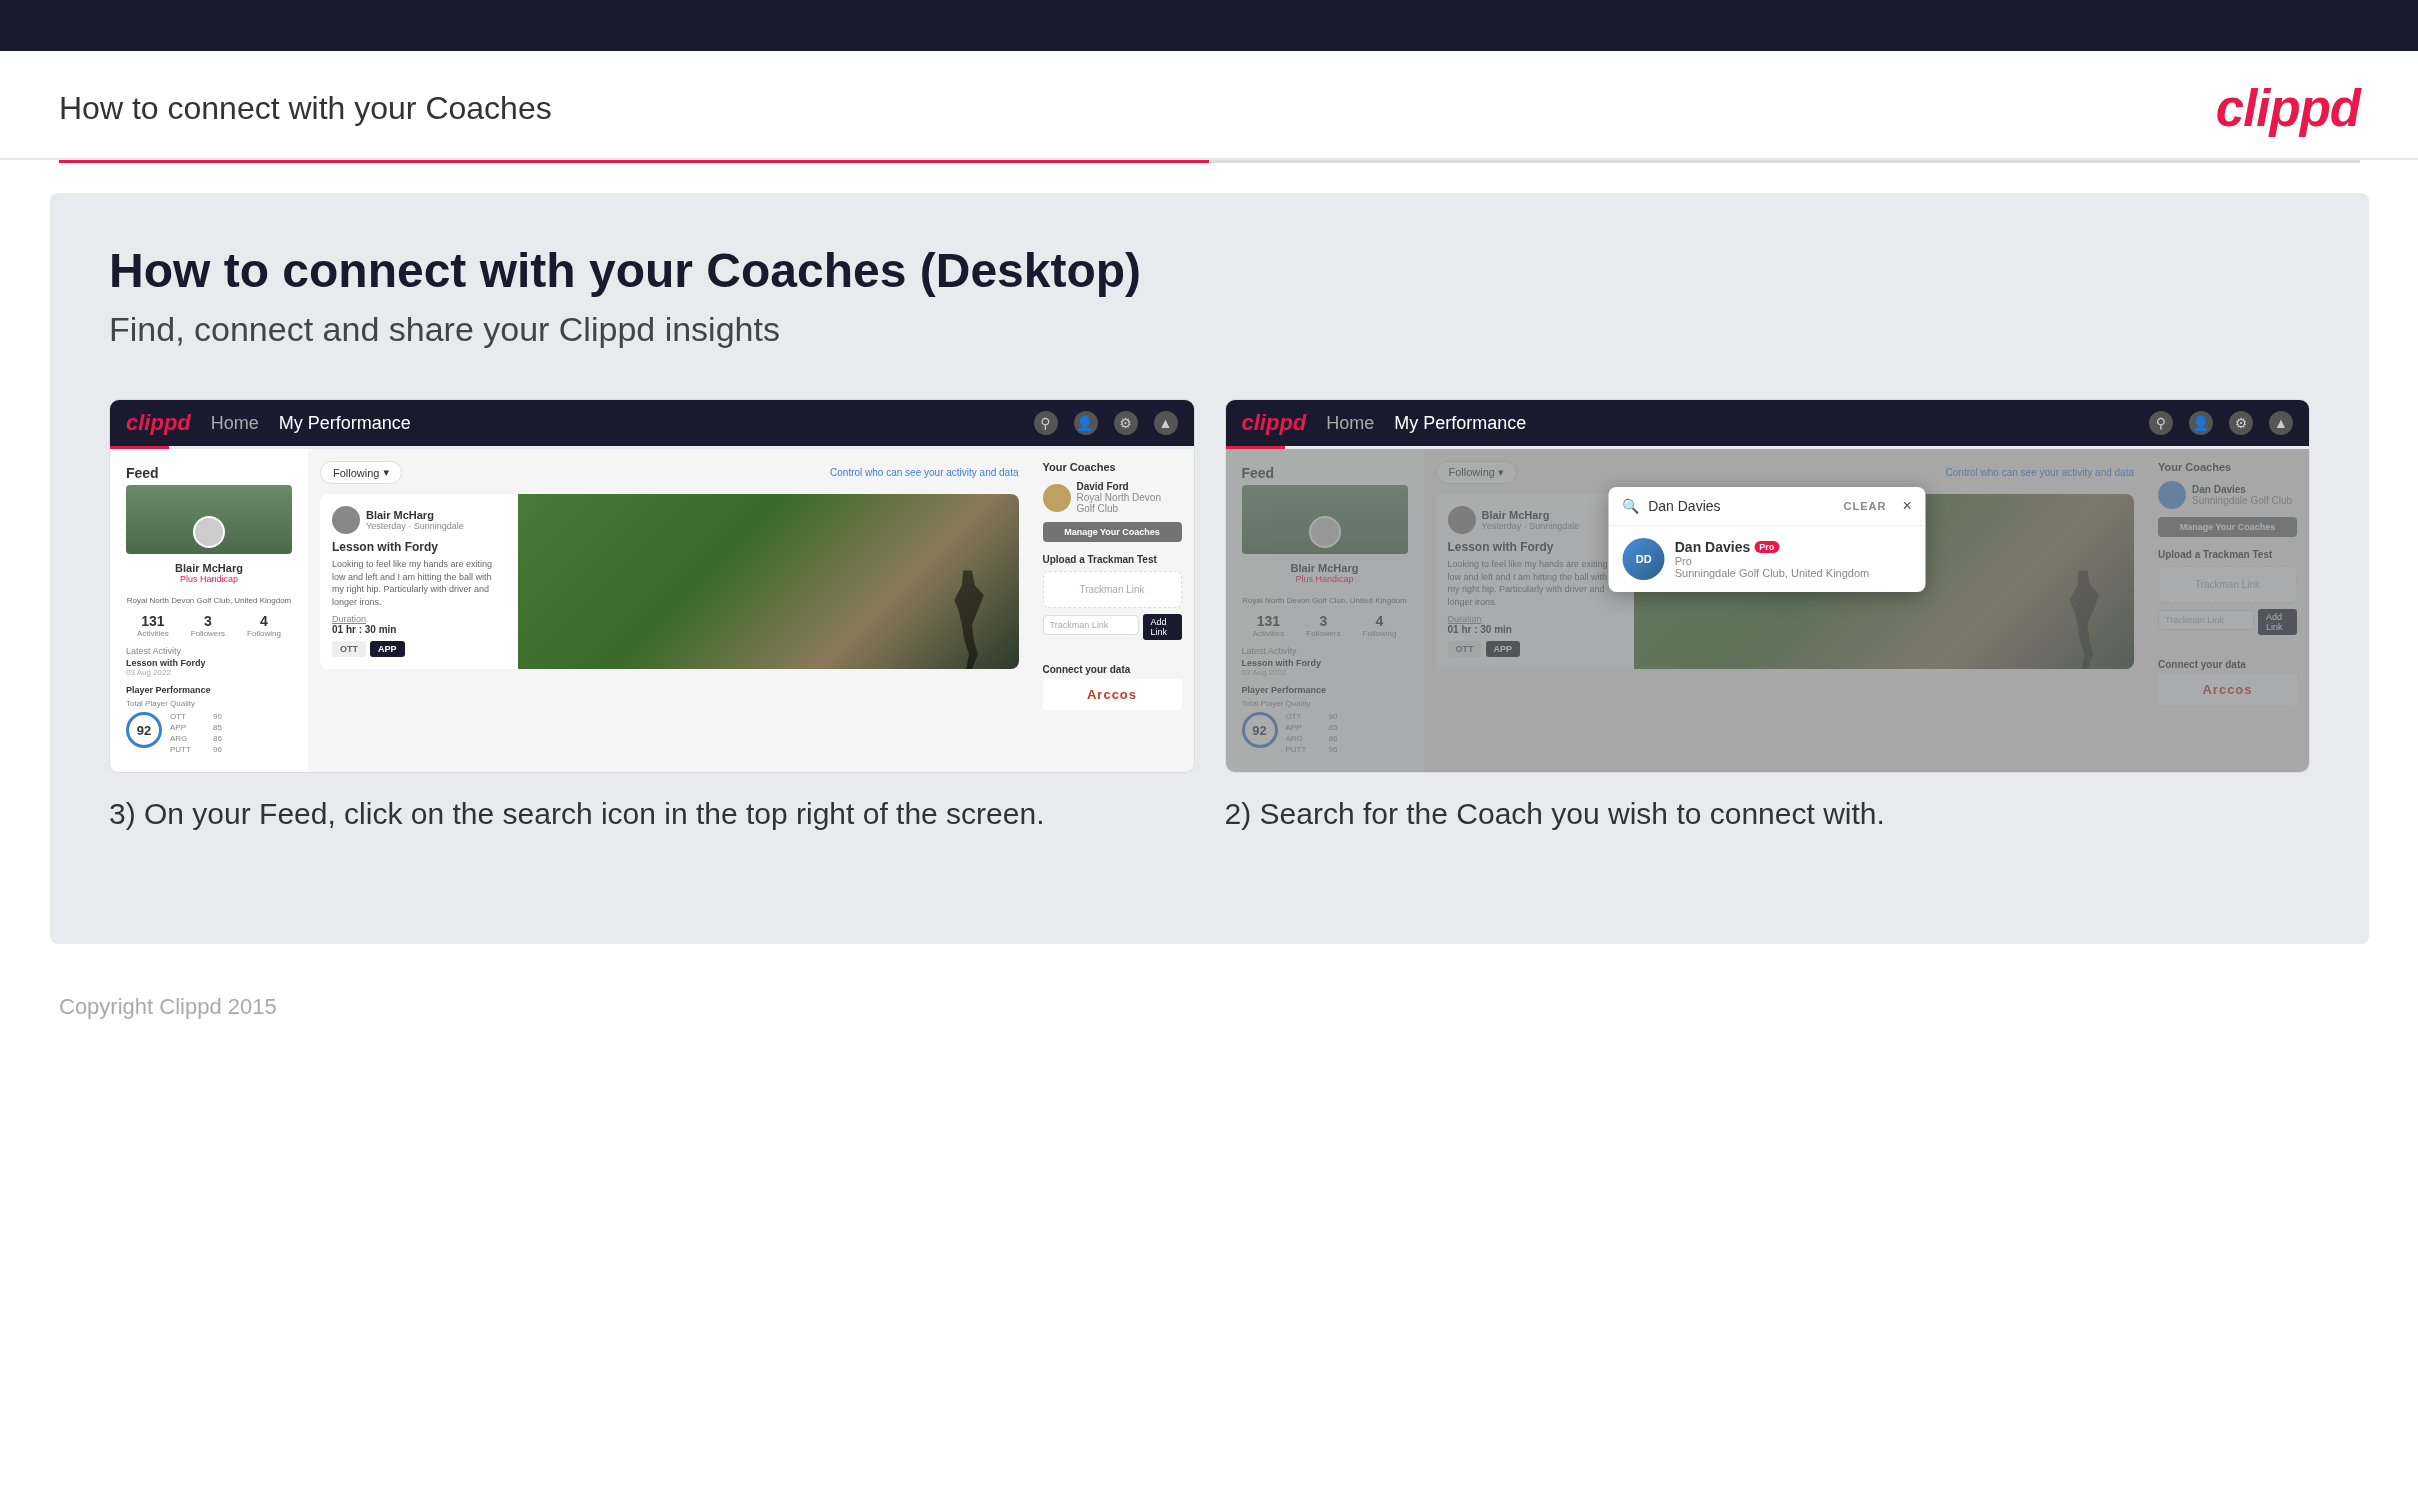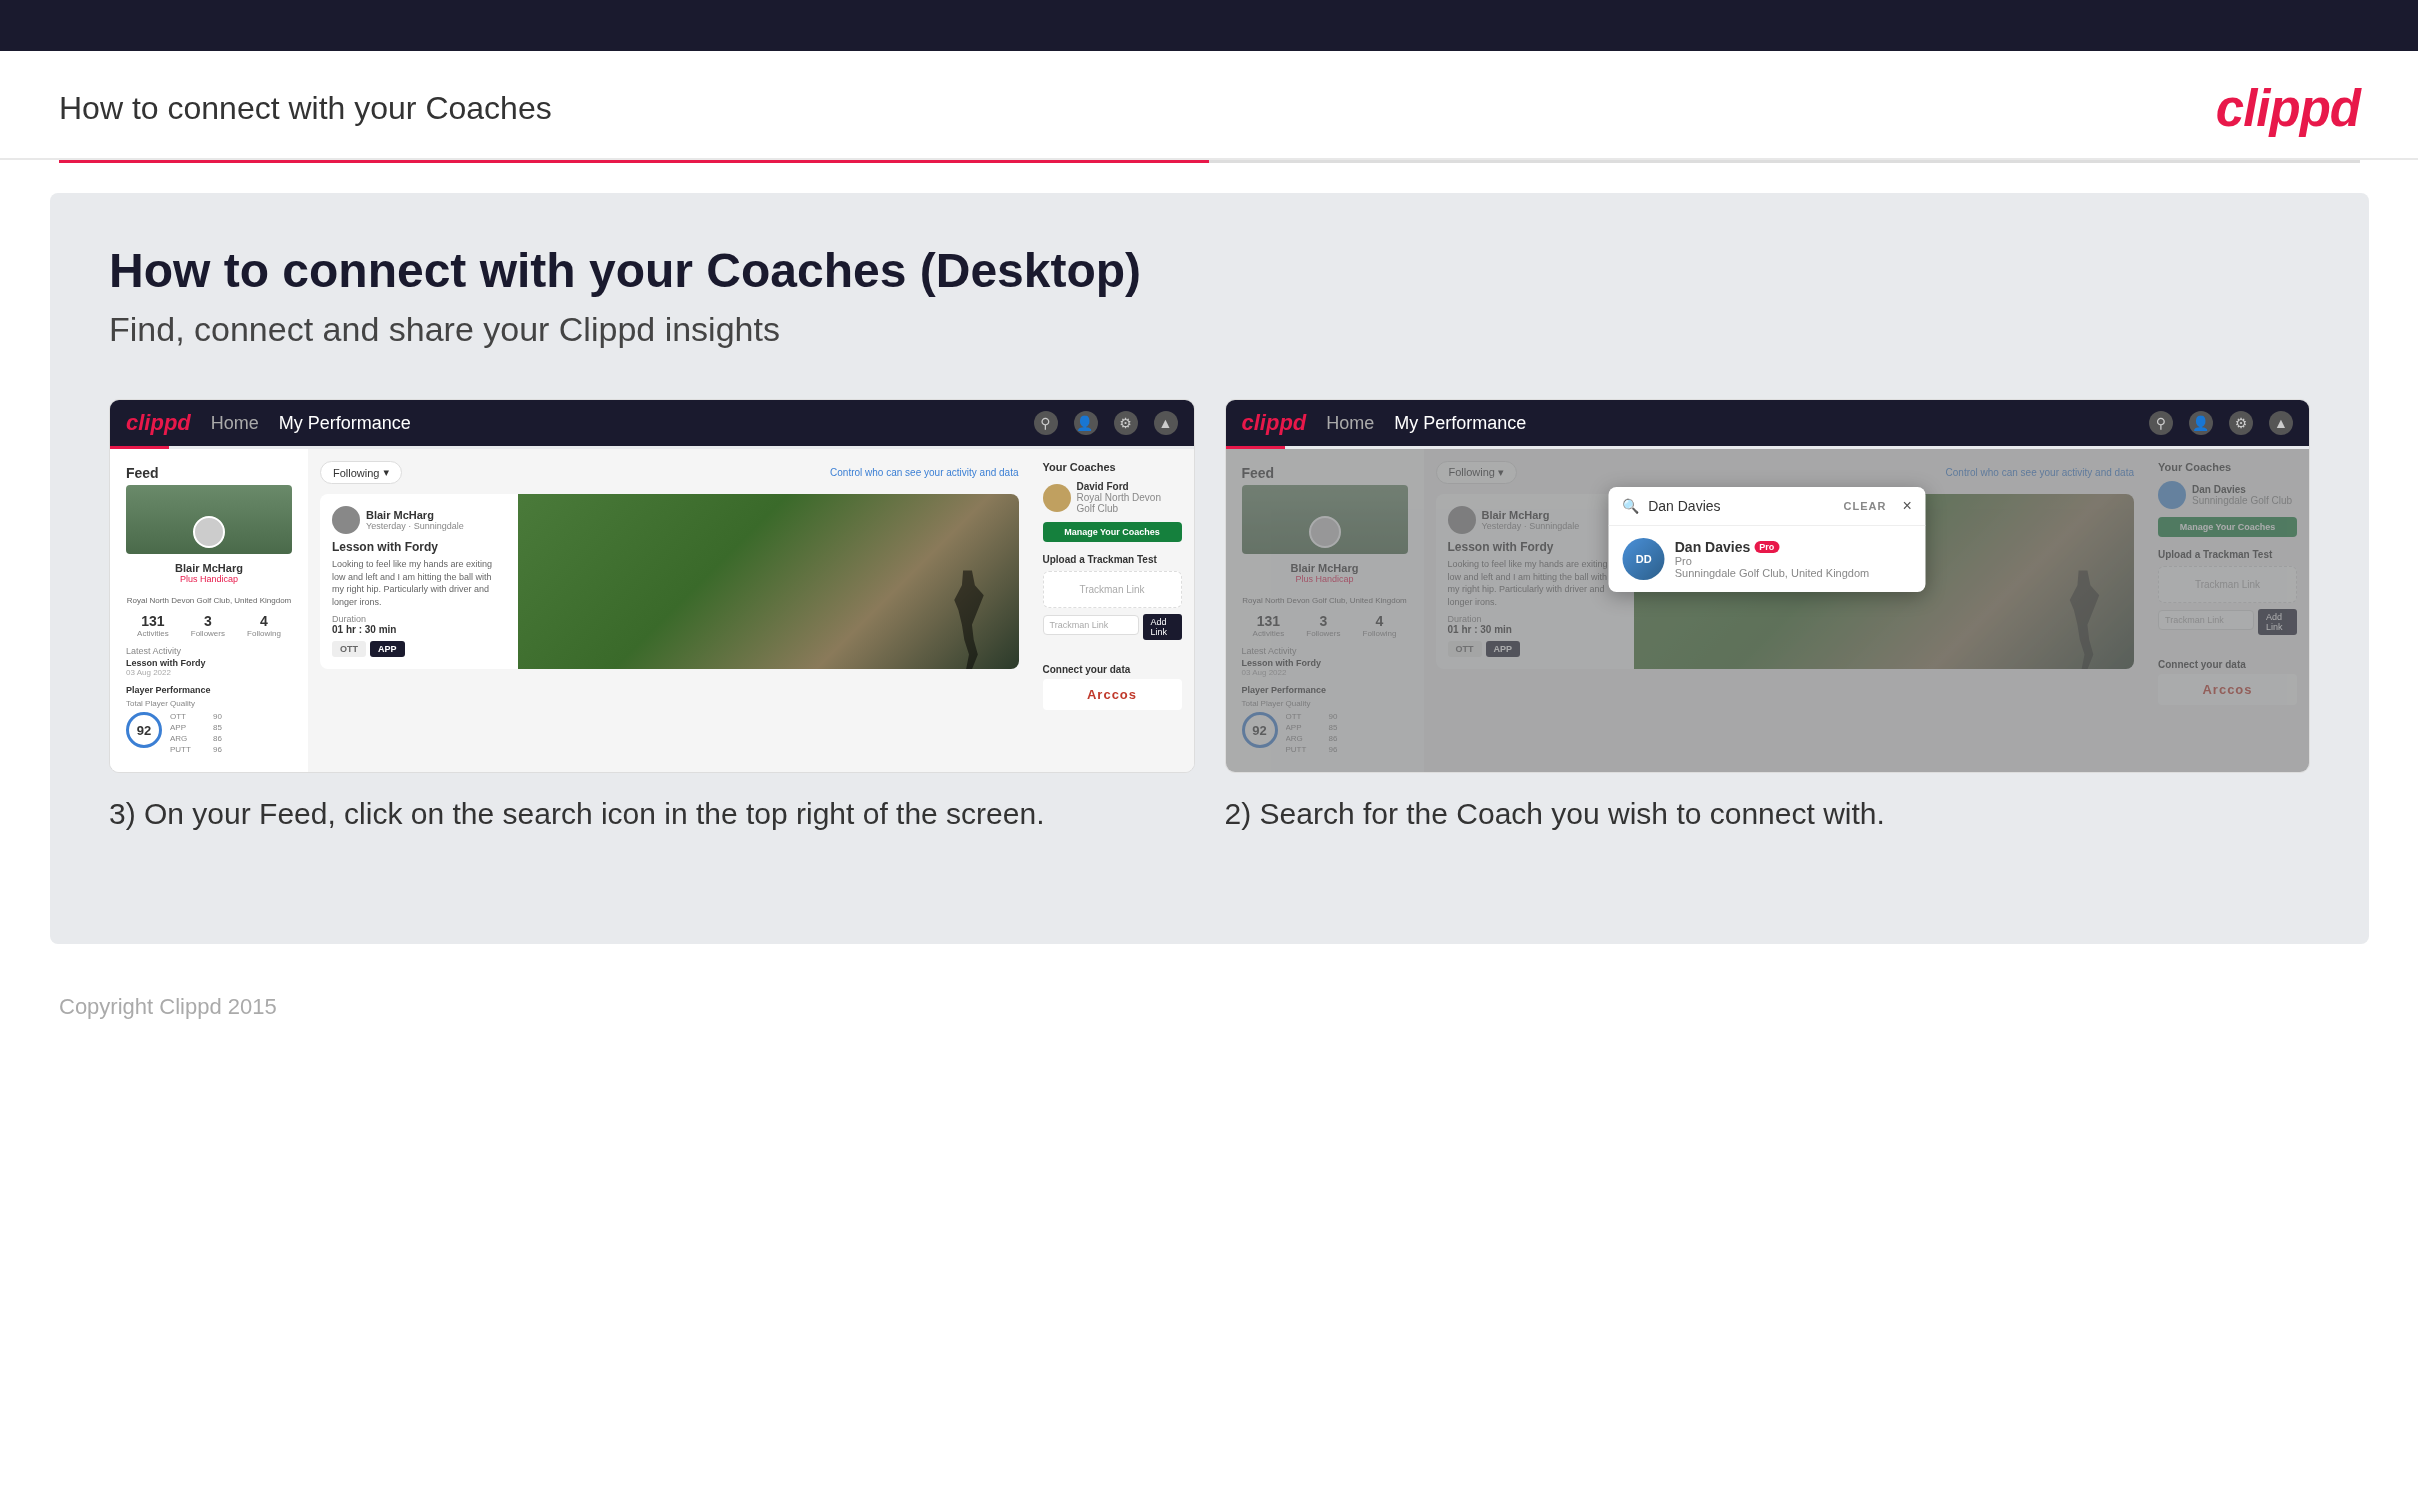--- a/index.html
+++ b/index.html
@@ -326,20 +326,21 @@
     }
     .activity-desc {
       font-size: 9px;
       color: #666;
       line-height: 1.4;
       margin-bottom: 6px;
     }
     .duration-label {
       font-size: 9px;
       color: #888;
+      text-decoration: underline;
     }
     .duration-val {
       font-size: 10px;
       font-weight: 600;
       color: #333;
     }
     .activity-btns {
       display: flex;
       gap: 4px;
       margin-top: 6px;
@@ -397,21 +398,21 @@
     .coach-name {
       font-size: 10px;
       font-weight: 600;
       color: #333;
     }
     .coach-club {
       font-size: 10px;
       color: #888;
     }
     .manage-btn {
-      background: #15803d;
+      background: #737373;
       color: #fff;
       border-radius: 4px;
       padding: 5px;
       font-size: 9px;
       font-weight: 600;
       text-align: center;
       width: 100%;
       margin-bottom: 12px;
     }
     .upload-title {

